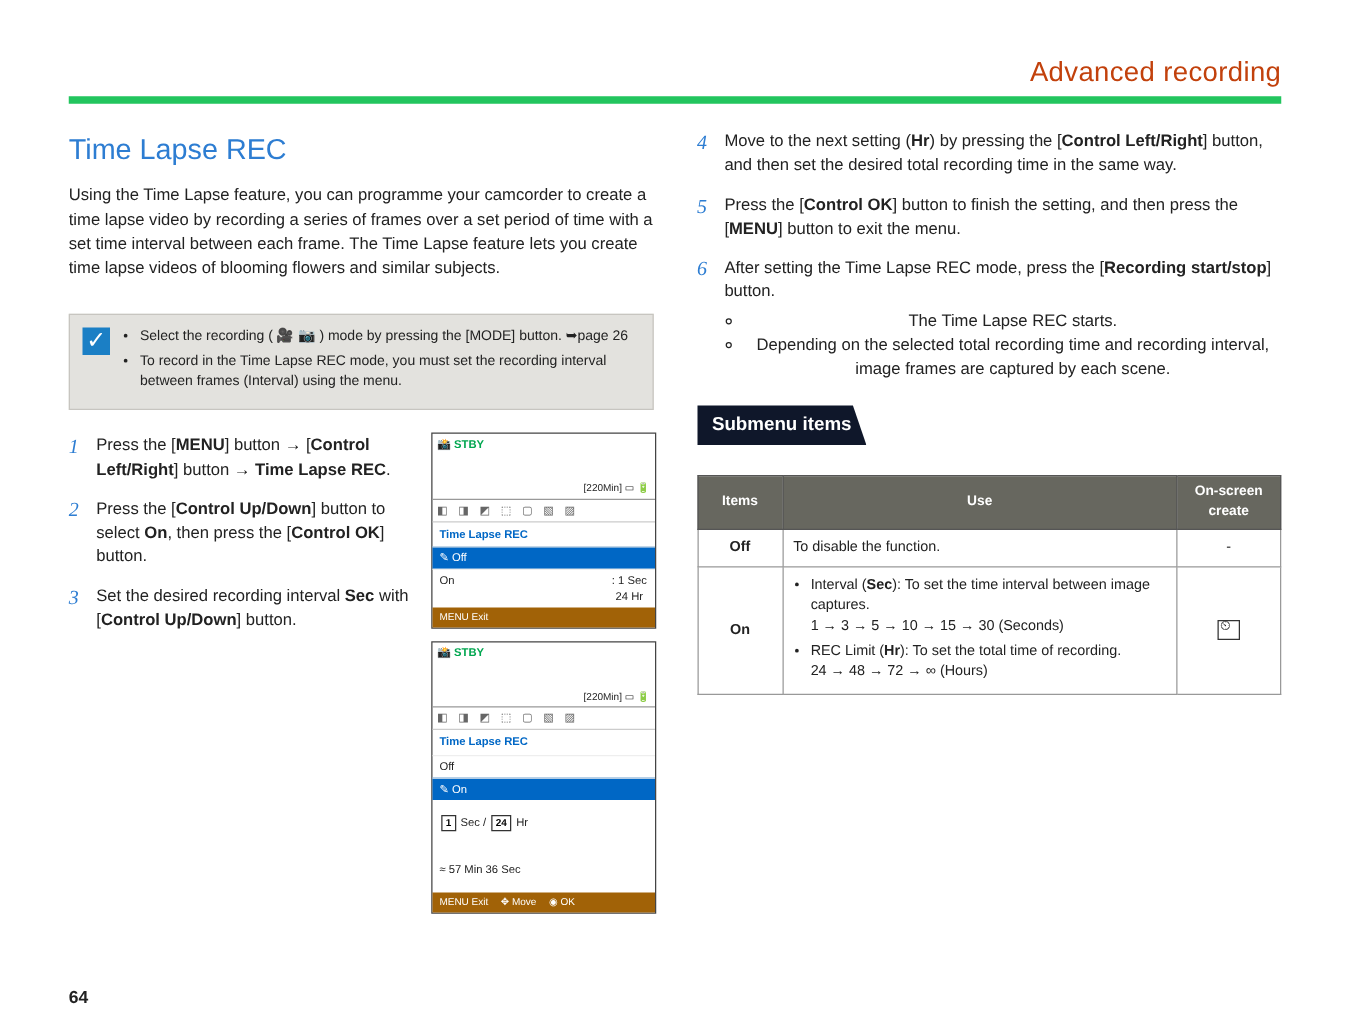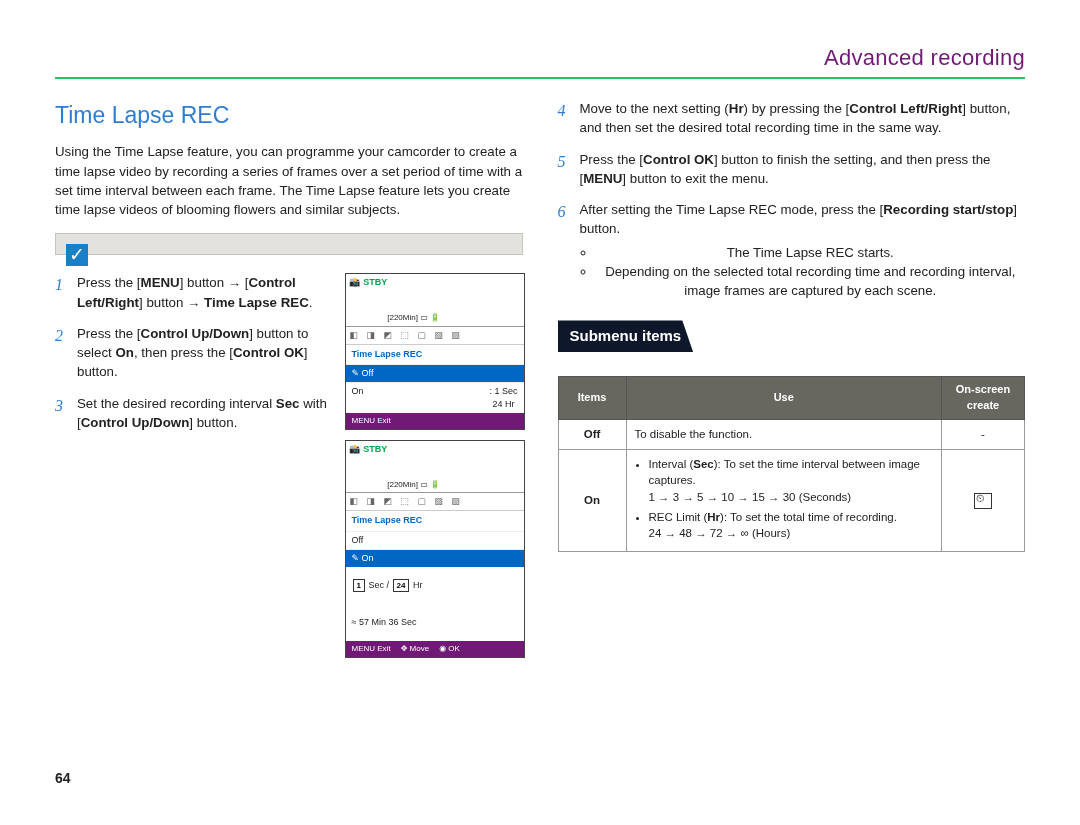--- a/index.html
+++ b/index.html
@@ -14,44 +14,44 @@
   }
   .page {
     padding: 45px 55px 20px 55px;
     position: relative;
     height: 100%;
     box-sizing: border-box;
   }
   .header {
     text-align: right;
     font-size: 22px;
-    color: #701a75;
+    color: #c2410c;
     font-weight: 400;
-    border-bottom: 2px solid #22c55e;
+    border-bottom: 6px solid #22c55e;
     padding-bottom: 6px;
     margin-bottom: 20px;
     letter-spacing: 0.3px;
   }
   .columns {
     display: flex;
     gap: 35px;
   }
   .col {
     flex: 1;
     font-size: 13.3px;
     line-height: 1.45;
   }
   h2.section-title {
     color: #2d7dd2;
     font-size: 23px;
     font-weight: 400;
     margin: 0 0 10px 0;
   }
   .intro {
-    margin-bottom: 14px;
+    margin-bottom: 28px;
   }
   .note-box {
     background: #e3e2de;
     border: 1px solid #c7c5c0;
     padding: 10px 12px 10px 44px;
     position: relative;
     font-size: 11.2px;
     line-height: 1.4;
     margin-bottom: 18px;
   }
@@ -105,34 +105,34 @@
     width: 178px;
   }
   .screen {
     border: 1px solid #444;
     width: 178px;
     margin-bottom: 10px;
     background:#fff;
     font-size: 9px;
   }
   .screen .topbar {
-    display:flex; padding:2px 4px; border-bottom:1px solid #999;
+    display:flex; justify-content:space-between; padding:2px 4px; border-bottom:1px solid #999;gap:28px;
   }
   .screen .stby { color:#00a64f; font-weight:bold; font-size:9px;}
   .screen .right { font-size:8px;margin-top:36px; }
   .screen .icons-row {
     padding: 2px 4px; border-bottom:1px solid #ccc; letter-spacing:3px; color:#666;
   }
   .screen .title { color:#0067c5; font-weight:bold; padding:3px 6px; font-size:9px;}
   .screen .row { display:flex; justify-content:space-between; padding:2px 6px; font-size:9px; border-top:1px solid #eee;}
   .screen .row.sel { background:#0067c5; color:#fff; }
   .screen .row .pencil::before { content:"✎ "; }
   .screen .statusrow { padding:12px 6px; font-size:9px; }
   .screen .box { display:inline-block; border:1px solid #333; padding:0 3px; font-weight:bold; margin:0 1px; font-size:8px; background:#fff; color:#000;}
-  .screen .footer { background:#701a75; color:#fff; display:flex; gap:10px; padding:2px 6px; font-size:8px;}
+  .screen .footer { background:#a16207; color:#fff; display:flex; gap:10px; padding:2px 6px; font-size:8px;}
   .screen .footer span::before { content:""; }
 
   .submenu-head {
     background:#0f172a; color:#fff; display:inline-block;
     padding:5px 12px; font-size:15px; font-weight:bold;
     clip-path: polygon(0 0, 92% 0, 100% 100%, 0 100%);
     margin: 8px 0 24px 0;
   }
   table.submenu {
     border-collapse: collapse;
@@ -158,21 +158,21 @@
   }
   .info-box .info-icon {
     position:absolute; left:6px; top:4px;
     width:18px;height:18px; background:#1b7fc5;
   }
   .info-box .info-icon::after {
     content:"✎"; color:#fff; position:absolute; left:3px; top:-1px; font-size:13px;
   }
   .page-num {
     position:absolute;
-    bottom: 39px;
+    bottom: 20px;
     left: 55px;
     font-size: 14px;
     font-weight: bold;
   }
   .tl-icon {
     display:inline-block;width:16px;height:14px;border:1px solid #333;
     vertical-align:middle; position:relative;
   }
   .tl-icon::after{content:"⏲";position:absolute;left:1px;top:-3px;font-size:11px;}
 </style>
@@ -185,20 +185,24 @@
   </div>
 
   <div class="columns">
 
     <div class="col">
       <h2 class="section-title">Time Lapse REC</h2>
       <div class="intro">Using the Time Lapse feature, you can programme your camcorder to create a time lapse video by recording a series of frames over a set period of time with a set time interval between each frame. The Time Lapse feature lets you create time lapse videos of blooming flowers and similar subjects.</div>
 
       <div class="note-box">
         <div class="check-icon"></div>
+        <ul>
+          <li>Select the recording (  🎥 📷  ) mode by pressing the [MODE] button. ➥page 26</li>
+          <li>To record in the Time Lapse REC mode, you must set the recording interval between frames (Interval) using the menu.</li>
+        </ul>
       </div>
 
       <div class="screens">
 
         <div class="screen">
           <div class="topbar">
             <span>📸 <span class="stby">STBY</span></span>
             <span class="right"><span>[220Min]</span> ▭ 🔋</span>
           </div>
           <div class="icons-row">◧ ◨ ◩ ⬚ ▢ ▧ ▨</div>

